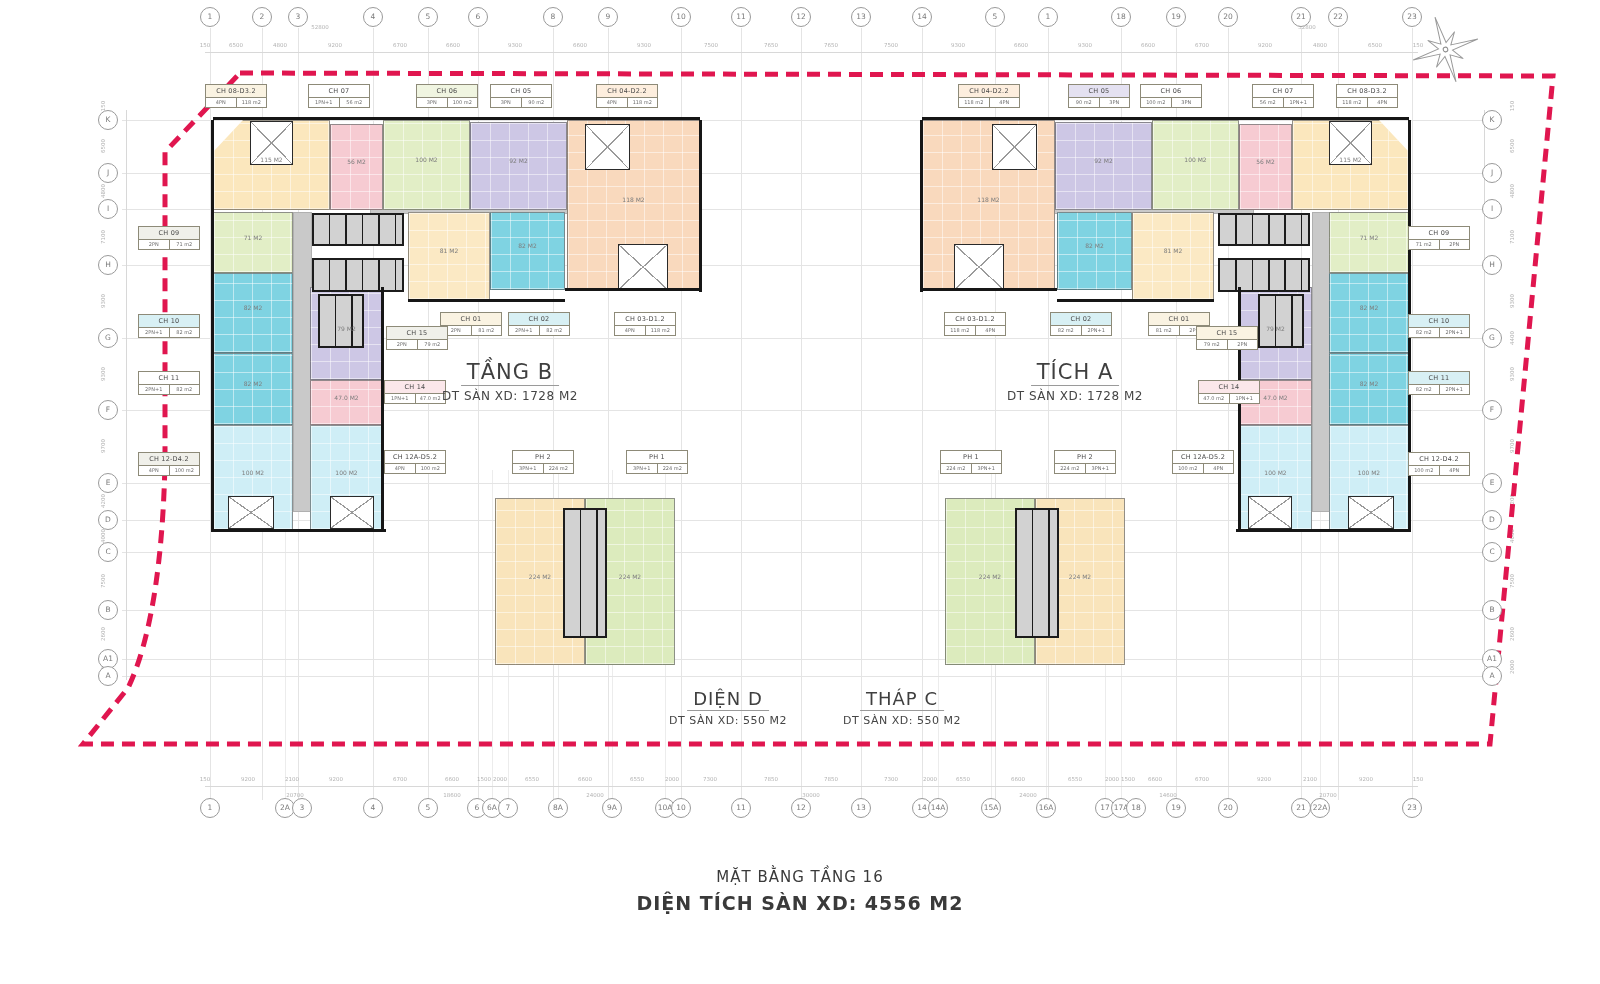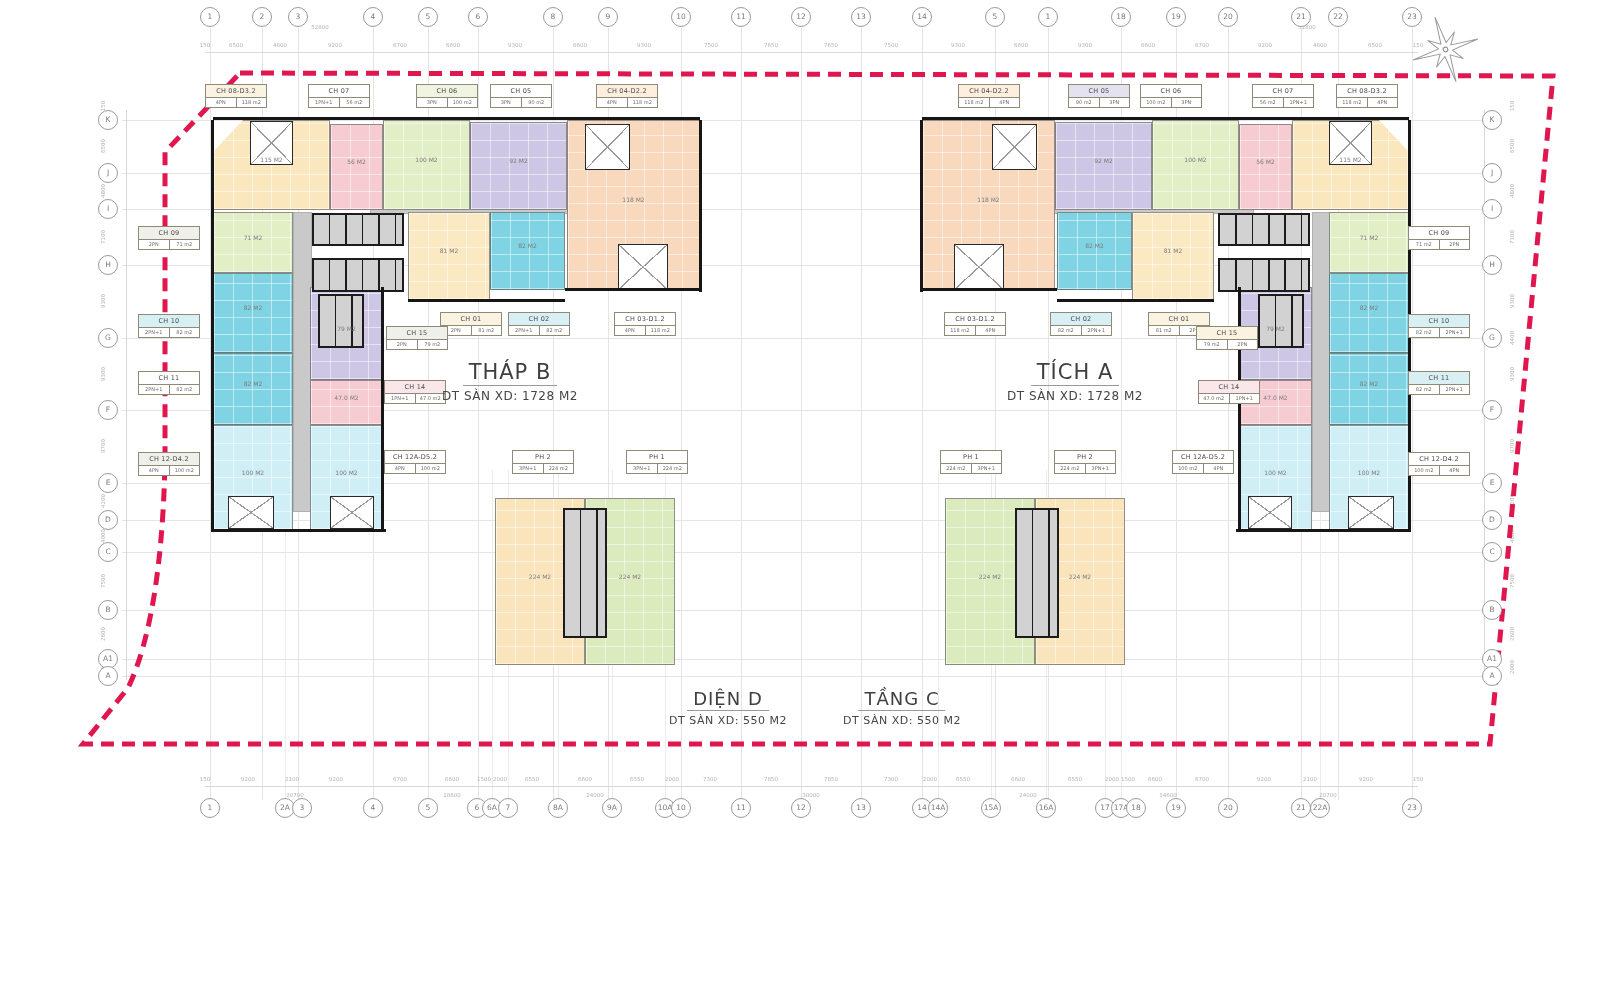--- a/index.html
+++ b/index.html
@@ -52,20 +52,24 @@
 <div id="plan">
   <svg id="boundary-svg" width="1600" height="984">
     <path id="boundary-path" fill="none" stroke-width="5" stroke-dasharray="13 8" d="M 240 73 L 1553 76 L 1490 744 L 83 744 L 128 688 C 152 638 163 556 165 462 L 165 152 Z" stroke="#e0164f"></path>
   </svg>
 
   <svg id="compass" width="95" height="95">
     <polygon points="47.5,13.5 50.2,41.0 61.6,33.4 54.0,44.8 81.5,47.5 54.0,50.2 61.6,61.6 50.2,54.0 47.5,81.5 44.8,54.0 33.4,61.6 41.0,50.2 13.5,47.5 41.0,44.8 33.4,33.4 44.8,41.0" fill="#ffffff" stroke="#9a9a9a" stroke-width="1"></polygon>
     <circle cx="47.5" cy="47.5" r="2.3" fill="none" stroke="#8a8a8a" stroke-width="1"></circle>
   </svg>
 
+  <div id="title-block">
+    <div id="title-line1">MẶT BẰNG TẦNG 16</div>
+    <div id="title-line2">DIỆN TÍCH SÀN XD: 4556 M2</div>
+  </div>
 <div class="gline-v" style="left: 210px; top: 28px; height: 772px;"></div>
     <div class="bubble" style="left: 210px; top: 17px;">1</div>
     <div class="gline-v" style="left: 262px; top: 28px; height: 772px;"></div>
     <div class="bubble" style="left: 262px; top: 17px;">2</div>
     <div class="gline-v" style="left: 298px; top: 28px; height: 772px;"></div>
     <div class="bubble" style="left: 298px; top: 17px;">3</div>
     <div class="gline-v" style="left: 373px; top: 28px; height: 772px;"></div>
     <div class="bubble" style="left: 373px; top: 17px;">4</div>
     <div class="gline-v" style="left: 428px; top: 28px; height: 772px;"></div>
     <div class="bubble" style="left: 428px; top: 17px;">5</div>
@@ -596,17 +600,17 @@
         <span>3PN+1</span>
       </span>
     </div>
     <div class="ulabel" style="left: 1054px; top: 450px;">
       <span class="hd" style="background-color: rgb(255, 255, 255);">PH 2</span>
       <span class="cells">
         <span>224 m2</span>
         <span>3PN+1</span>
       </span>
     </div>
-    <div class="tname" style="left: 510px; top: 360px;"><div class="nm">THÁP B</div><div class="ar">DT SÀN XD: 1728 M2</div></div>
+    <div class="tname" style="left: 510px; top: 360px;"><div class="nm">TẦNG B</div><div class="ar">DT SÀN XD: 1728 M2</div></div>
     <div class="tname" style="left: 1075px; top: 360px;"><div class="nm">TÍCH A</div><div class="ar">DT SÀN XD: 1728 M2</div></div>
     <div class="tname small" style="left: 728px; top: 688px;"><div class="nm">DIỆN D</div><div class="ar">DT SÀN XD: 550 M2</div></div>
-    <div class="tname small" style="left: 902px; top: 688px;"><div class="nm">TẦNG C</div><div class="ar">DT SÀN XD: 550 M2</div></div>
+    <div class="tname small" style="left: 902px; top: 688px;"><div class="nm">THÁP C</div><div class="ar">DT SÀN XD: 550 M2</div></div>
   </div>
 
 </body></html>

